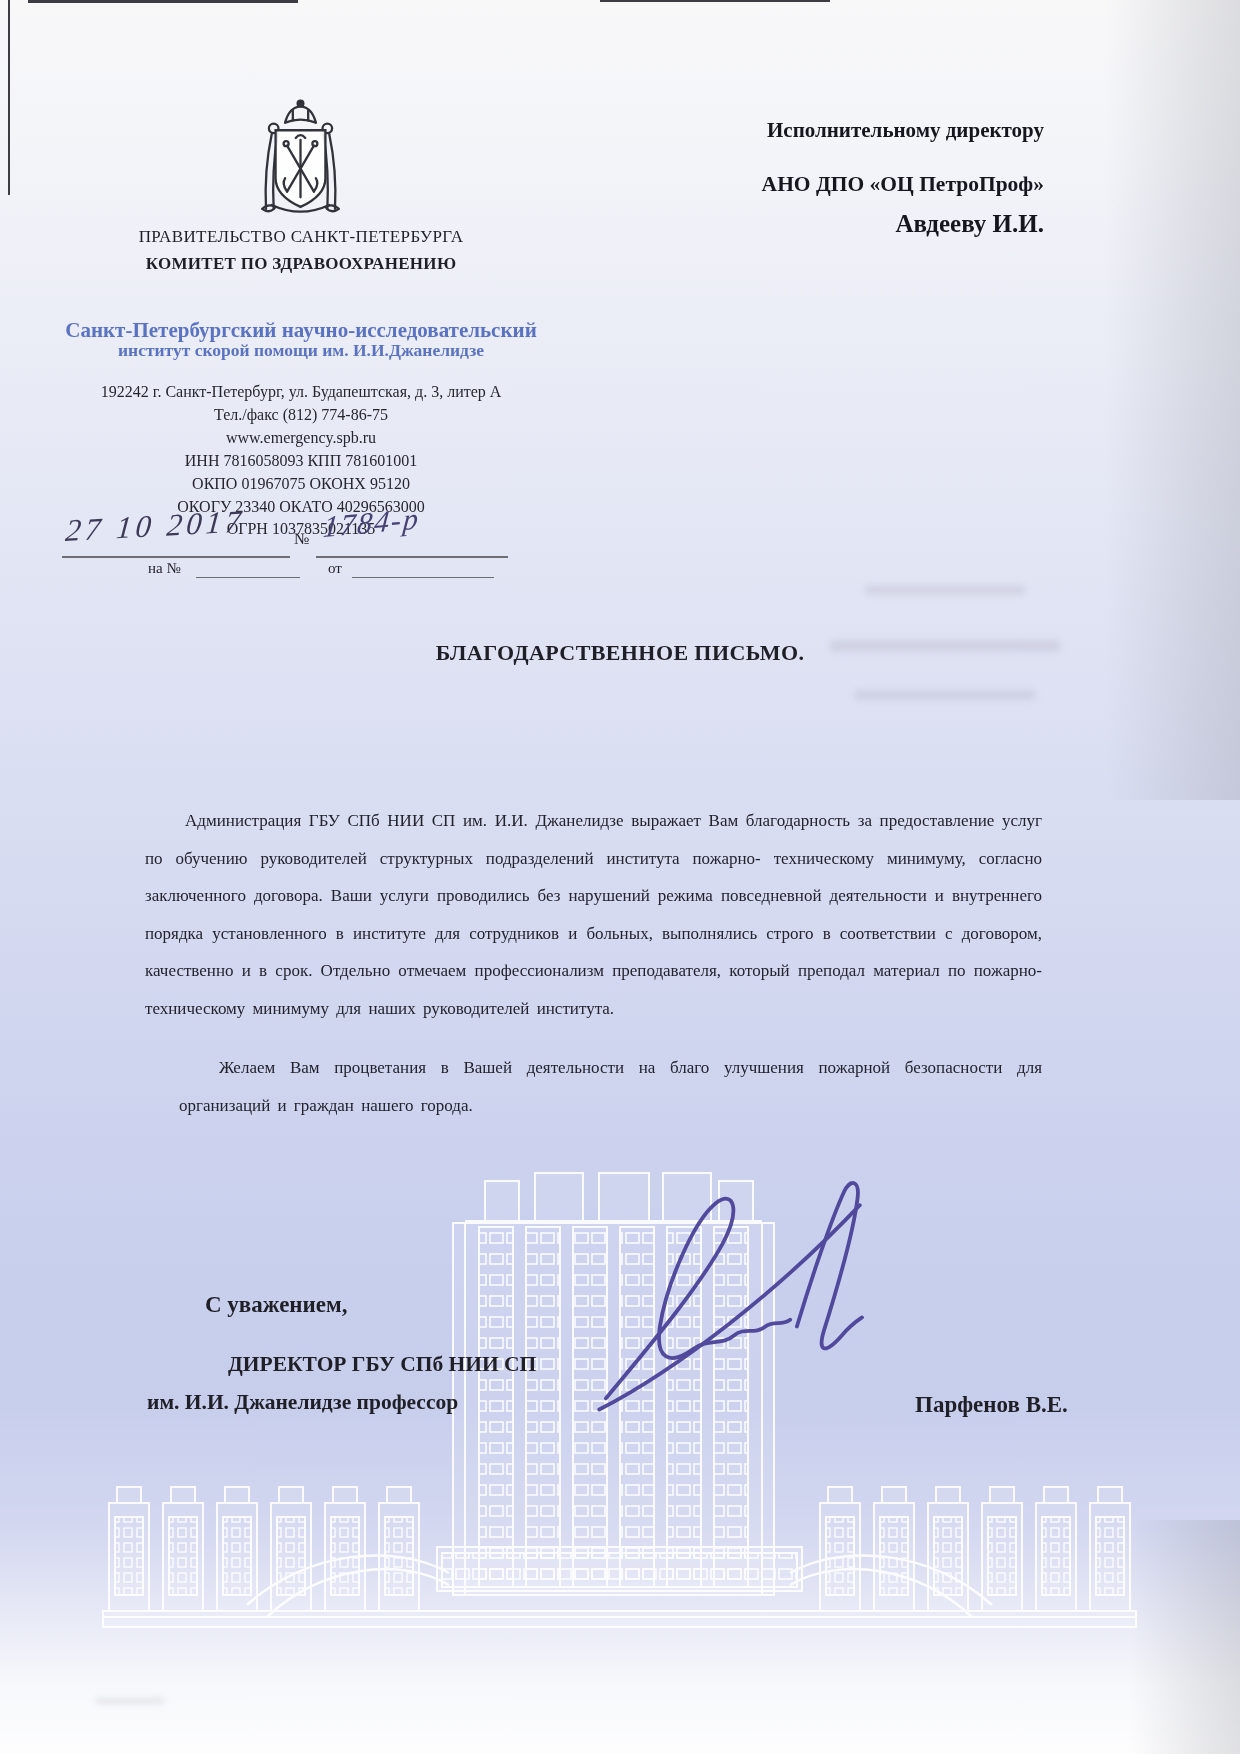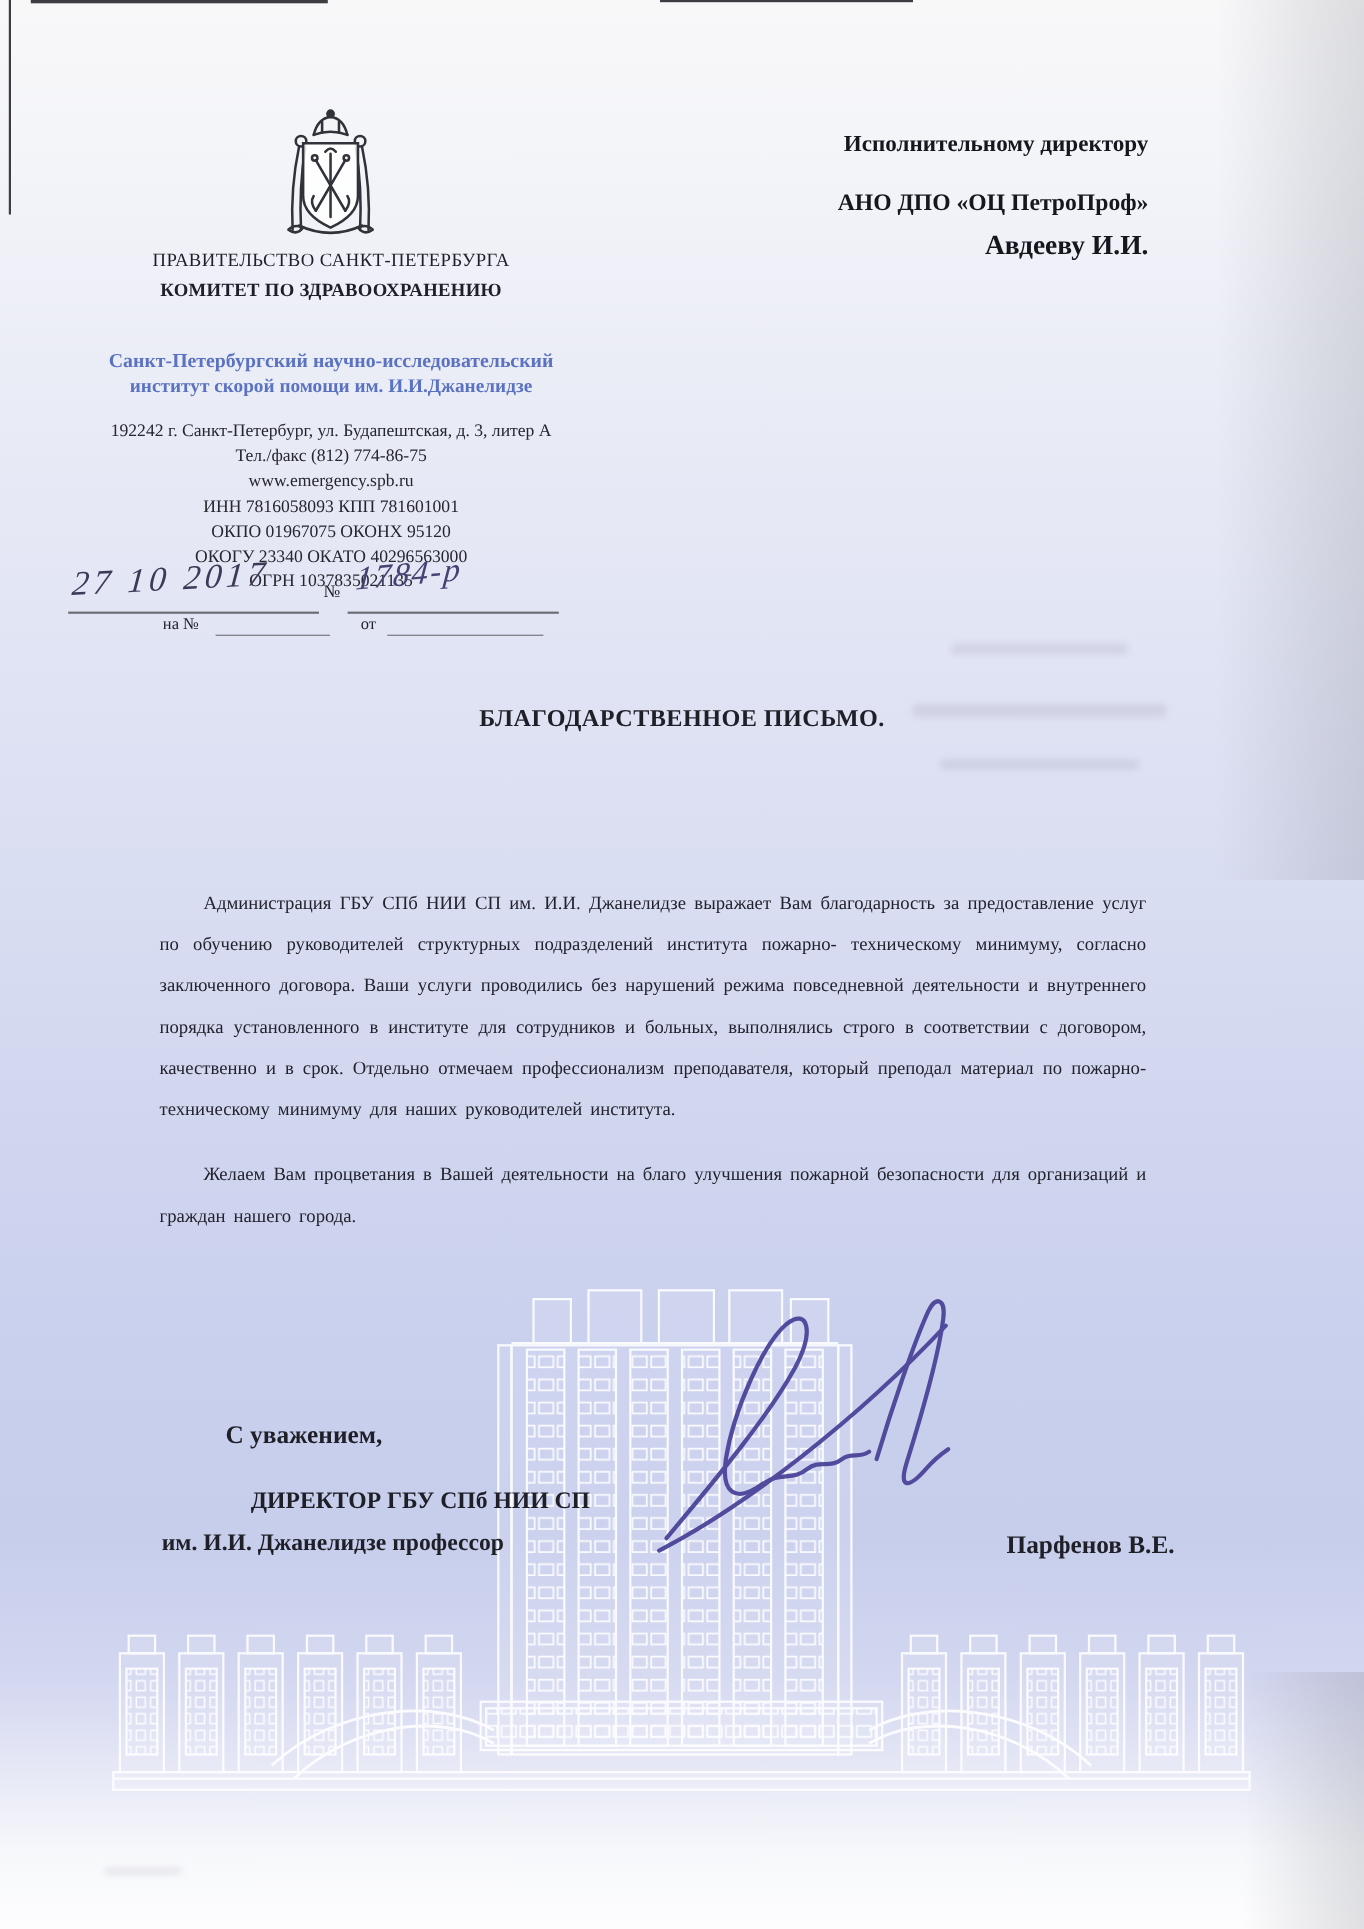--- a/index.html
+++ b/index.html
@@ -182,21 +182,21 @@
       <line x1="60" y1="46" x2="60" y2="106"></line>
       <path d="M55 44 q5 -6 10 0"></path>
 
       <path d="M30 114 Q60 128 90 114"></path>
     </g>
   </svg>
 
   <div class="abs hdr-col ctr blk" style="top:227px;font-size:17px;letter-spacing:.4px;">ПРАВИТЕЛЬСТВО САНКТ-ПЕТЕРБУРГА</div>
   <div class="abs hdr-col ctr blk bold" style="top:254px;font-size:17px;letter-spacing:.3px;">КОМИТЕТ ПО ЗДРАВООХРАНЕНИЮ</div>
 
-  <div class="abs hdr-col ctr blue" style="top:318px;font-size:18px;">Санкт-Петербургский научно-исследовательский</div>
+  <div class="abs hdr-col ctr blue" style="top:318px;font-size:21px;">Санкт-Петербургский научно-исследовательский</div>
   <div class="abs hdr-col ctr blue" style="top:340px;font-size:17.5px;">институт скорой помощи им. И.И.Джанелидзе</div>
 
   <div class="abs hdr-col ctr sm" style="top:380px;">192242 г. Санкт-Петербург, ул. Будапештская, д. 3, литер А</div>
   <div class="abs hdr-col ctr sm" style="top:403px;">Тел./факс (812) 774-86-75</div>
   <div class="abs hdr-col ctr sm" style="top:426px;">www.emergency.spb.ru</div>
   <div class="abs hdr-col ctr sm" style="top:449px;">ИНН 7816058093 КПП 781601001</div>
   <div class="abs hdr-col ctr sm" style="top:472px;">ОКПО 01967075 ОКОНХ 95120</div>
   <div class="abs hdr-col ctr sm" style="top:495px;">ОКОГУ 23340 ОКАТО 40296563000</div>
   <div class="abs hdr-col ctr sm" style="top:517px;">ОГРН 1037835021135</div>
 
@@ -212,21 +212,21 @@
   <div class="abs rule" style="left:352px;top:577px;width:142px;border-bottom-width:1.5px;"></div>
 
   <div class="abs recipient bold" style="top:118px;font-size:21px;">Исполнительному директору</div>
   <div class="abs recipient bold" style="top:172px;font-size:21.5px;">АНО ДПО «ОЦ ПетроПроф»</div>
   <div class="abs recipient bold" style="top:210px;font-size:25px;margin-left:45px;">Авдееву И.И.</div>
 
   <div class="abs ctr bold blk" style="left:170px;width:900px;top:640px;font-size:22px;letter-spacing:.4px;">БЛАГОДАРСТВЕННОЕ ПИСЬМО.</div>
 
   <div class="abs bodytext" style="top:802px;">
     <p>Администрация ГБУ СПб НИИ СП им. И.И. Джанелидзе выражает Вам благодарность за предоставление услуг по обучению руководителей структурных подразделений института пожарно- техническому минимуму, согласно заключенного договора. Ваши услуги проводились без нарушений режима повседневной деятельности и внутреннего порядка установленного в институте для сотрудников и больных, выполнялись строго в соответствии с договором, качественно и в срок. Отдельно отмечаем профессионализм преподавателя, который преподал материал по пожарно- техническому минимуму для наших руководителей института.</p>
-    <p style="margin-top:22px;">Желаем Вам процветания в Вашей деятельности на благо улучшения пожарной безопасности для организаций и граждан нашего города.</p>
+    <p style="margin-top:22px;margin-left:34px;">Желаем Вам процветания в Вашей деятельности на благо улучшения пожарной безопасности для организаций и граждан нашего города.</p>
   </div>
 
   <div class="abs bold blk" style="left:205px;top:1292px;font-size:23px;">С уважением,</div>
   <div class="abs bold blk" style="left:228px;top:1352px;font-size:21.5px;">ДИРЕКТОР ГБУ СПб  НИИ СП</div>
   <div class="abs bold blk" style="left:147px;top:1390px;font-size:21.5px;">им. И.И. Джанелидзе  профессор</div>
   <div class="abs bold blk" style="left:915px;top:1392px;font-size:23px;">Парфенов В.Е.</div>
 
   <svg class="abs" style="left:588px;top:1160px;" width="292" height="270" viewBox="0 0 260 240">
     <g fill="none" stroke="#473f96" stroke-width="3.4" stroke-linecap="round" opacity="0.92">
       <path d="M16 212 C44 178 96 118 120 74 C136 44 130 26 114 38 C94 54 70 110 64 148 C60 176 72 184 94 168 C108 158 118 166 130 156 C140 148 148 156 158 148 C166 142 172 148 180 142"></path>

